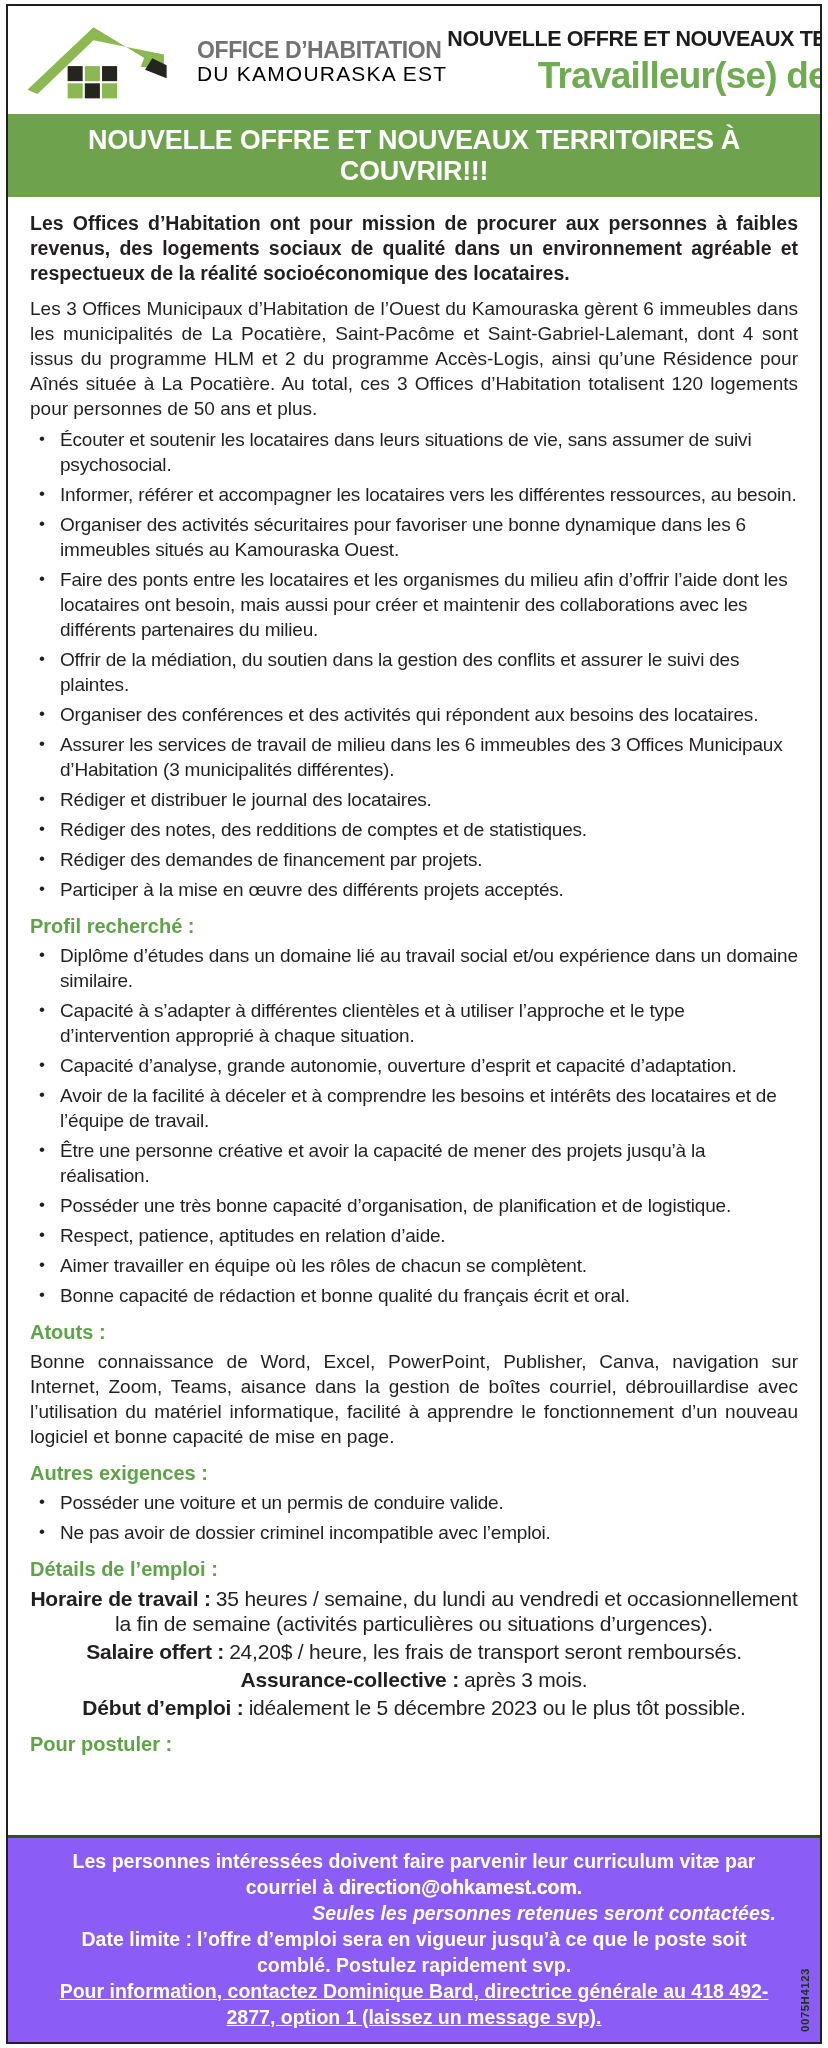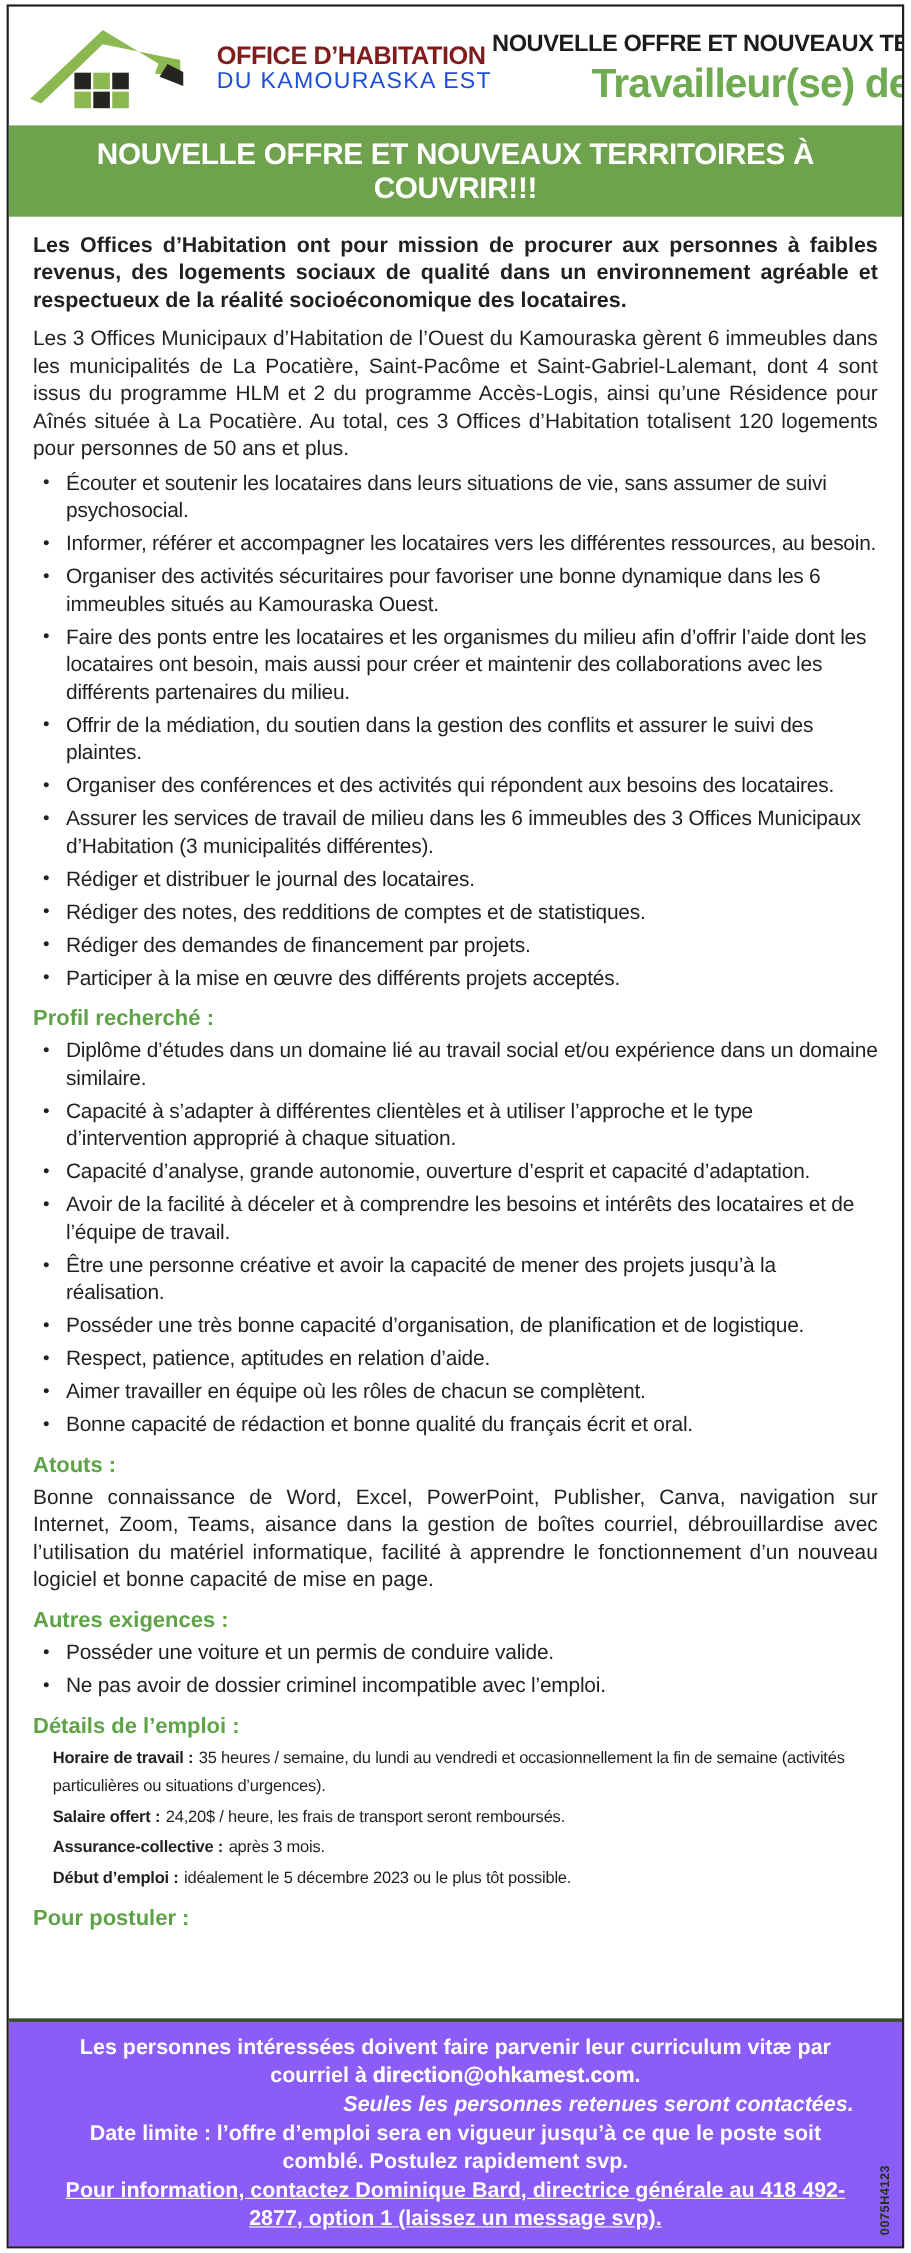--- a/index.html
+++ b/index.html
@@ -5,38 +5,38 @@
 <style>
   html,body{margin:0;padding:0;background:#fff;}
   body{width:828px;height:2048px;font-family:"Liberation Sans","DejaVu Sans",sans-serif;color:#231f20;-webkit-font-smoothing:antialiased;}
   .sheet{box-sizing:border-box;margin:4px 6px;height:2040px;border:2px solid #231f20;background:#fff;display:flex;flex-direction:column;overflow:hidden;}
 
   
   .hdr{display:flex;align-items:center;padding:8px 16px 4px 18px;height:96px;flex:0 0 auto;}
   .logo{display:flex;align-items:center;}
   .logo svg{display:block;}
   .logo-text{margin-left:6px;line-height:1.04;}
-  .logo-l1{font-weight:bold;font-size:23px;letter-spacing:-0.4px;color:#7f1d1d;white-space:nowrap;}
-  .logo-l2{font-size:21px;letter-spacing:1.2px;color:#1d4ed8;white-space:nowrap;}
+  .logo-l1{font-weight:bold;font-size:23px;letter-spacing:-0.4px;color:#737373;white-space:nowrap;}
+  .logo-l2{font-size:21px;letter-spacing:1.2px;color:#000000;white-space:nowrap;}
   .hdr-right{margin-left:auto;text-align:right;}
   .kicker{font-weight:bold;font-size:21.5px;letter-spacing:-0.4px;color:#1d1c1a;white-space:nowrap;}
   .job-title{font-weight:bold;font-size:37px;letter-spacing:-0.8px;color:#6fab50;white-space:nowrap;margin-top:3px;}
 
   
   .banner{flex:0 0 auto;background:#6fa24c;color:#fff;text-align:center;font-weight:bold;font-size:27px;letter-spacing:-0.3px;padding:11px 4px 10px;}
 
   
   .content{flex:1 1 auto;overflow:hidden;padding:2px 22px 0;}
   .lead{font-weight:bold;text-align:justify;font-size:19.5px;line-height:25px;margin:12px 0 6px;}
   .bodyp{text-align:justify;font-size:19px;line-height:25px;margin:10px 0 6px;}
   .sec{color:#5ea347;font-weight:bold;font-size:20px;margin:13px 0 5px;}
   ul.blist{list-style:none;margin:0;padding:0;}
   ul.blist li{position:relative;padding-left:30px;font-size:19px;line-height:25px;margin:0 0 5px;letter-spacing:-0.2px;}
   ul.blist li .blt{position:absolute;left:9px;top:-1px;font-size:17px;}
-  .detail{font-size:15px;line-height:25px;margin:3px 18px;letter-spacing:-0.2px;}
+  .detail{font-size:21px;line-height:25px;margin:3px 0;letter-spacing:-0.2px;text-align:center;}
   .detail strong{margin-right:5px;letter-spacing:-0.2px;}
 
   
   .foot{flex:0 0 auto;margin-top:auto;background:#8b5cf6;border-top:3px solid #34511f;color:#fff;text-align:center;font-weight:bold;font-size:19.5px;line-height:26px;padding:10px 44px 12px;position:relative;}
   .foot p{margin:0;}
   .foot .em{text-shadow:0 0 .7px #fff;}
   .foot .it{font-style:italic;text-align:right;}
   .foot .info{text-decoration:underline;}
   .vcode{position:absolute;right:2px;bottom:10px;writing-mode:vertical-rl;transform:rotate(180deg);font-size:11.5px;font-weight:bold;color:#203317;letter-spacing:.5px;}
 </style>

